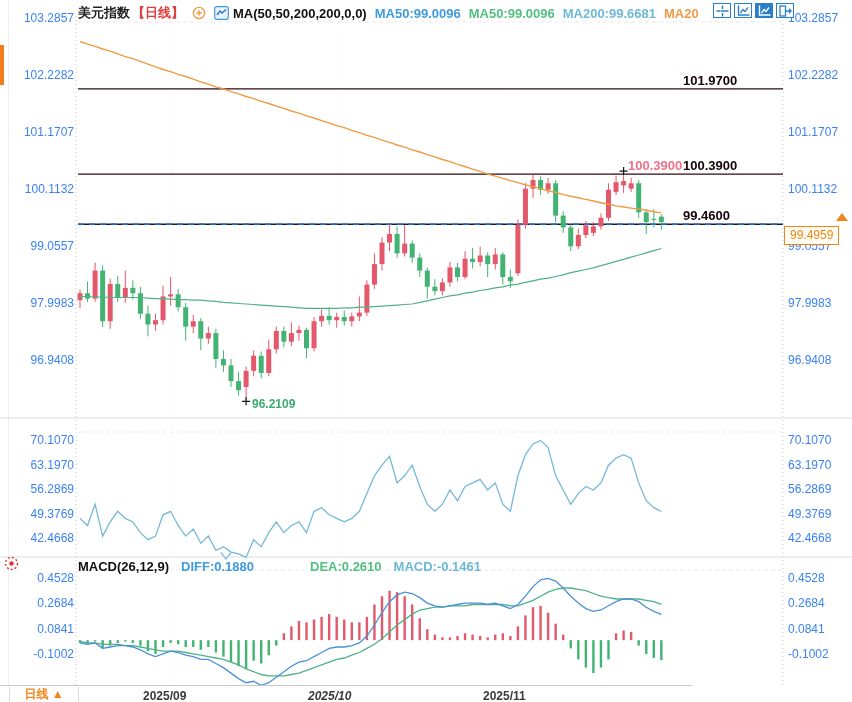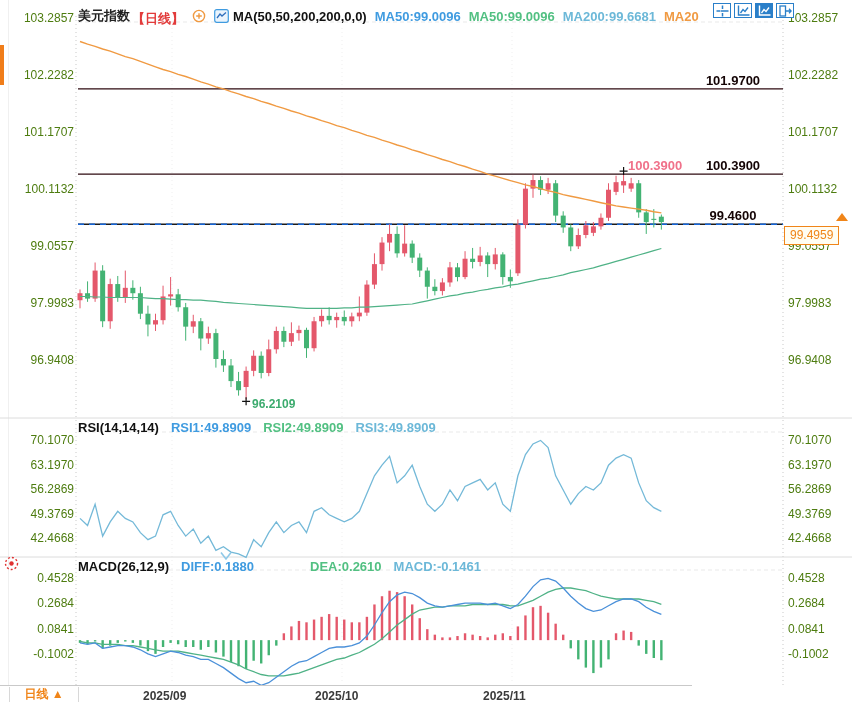--- a/index.html
+++ b/index.html
@@ -1,37 +1,37 @@
 <!DOCTYPE html>
 <html><head>
 <meta charset="utf-8">
 <style>
   html,body{margin:0;padding:0;background:#fff;}
   #app{position:relative;width:852px;height:702px;background:#fff;overflow:hidden;
        font-family:"Liberation Sans",sans-serif;}
   svg.layer{position:absolute;left:0;top:0;z-index:1;}
-  .lbl{position:absolute;z-index:2;font-size:12px;color:#4d7c0f;white-space:nowrap;line-height:14px;}
+  .lbl{position:absolute;z-index:2;font-size:12px;color:#3b82f6;white-space:nowrap;line-height:14px;}
   .tickL{left:2px;width:72px;text-align:right;}
   .tickR{left:788px;width:62px;text-align:left;}
   #header{position:absolute;left:78px;top:4px;z-index:3;display:flex;align-items:center;gap:8px;
           font-size:13px;font-weight:bold;white-space:nowrap;}
   #header .t{color:#222;font-family:Liberation Mono, monospace;}
   #header .period{color:#e23b3b;}
   #header .ma-g{color:#111;font-weight:bold;}
   #toolbar{position:absolute;left:713px;top:3px;z-index:4;display:flex;gap:3px;}
   .tbtn{width:18px;height:15px;border:1px solid #2a7fc9;background:#fff;box-sizing:border-box;
         display:flex;align-items:center;justify-content:center;padding:0;cursor:pointer;}
   .tbtn.active{background:#2a7fc9;}
   #rsi-header,#macd-header{position:absolute;z-index:3;display:flex;gap:12px;font-size:13px;
         font-weight:bold;white-space:nowrap;}
   #rsi-header{left:78px;top:420px;}
   #macd-header{left:78px;top:559px;}
   .blk{color:#111;}
   .hline-lbl{position:absolute;z-index:3;font-size:13px;font-weight:bold;color:#140405;
-        width:100px;text-align:center;left:683px;}
+        width:100px;text-align:left;left:683px;}
   .pink{color:#f0718a;left:600px;text-align:left;width:90px;}
   #price-tag{position:absolute;left:784px;top:226px;z-index:4;border:1px solid #f08519;
         background:#fffdf2;color:#f08519;font-size:12px;padding:1px 5px 2px 5px;}
   #price-arrow{position:absolute;left:836px;top:213px;z-index:4;width:0;height:0;
         border-left:6px solid transparent;border-right:6px solid transparent;
         border-bottom:8px solid #f08519;}
   #low-label{position:absolute;left:252px;top:397px;z-index:3;font-size:12px;font-weight:bold;color:#3cab6e;}
   #watermark{position:absolute;left:716px;top:643px;z-index:2;font-size:32px;font-weight:bold;
         color:#d6d6d6;letter-spacing:3px;}
   #footer{position:absolute;left:0;top:685px;width:692px;height:17px;border-top:1px solid #c9c9c9;
@@ -305,21 +305,21 @@
       <line x1="638.6999999999999" y1="640.1468" x2="638.6999999999999" y2="645.6368" stroke="#43b373" stroke-width="2.4"></line>
       <line x1="646.25" y1="640.1468" x2="646.25" y2="653.8718" stroke="#43b373" stroke-width="2.4"></line>
       <line x1="653.8" y1="640.1468" x2="653.8" y2="657.9893" stroke="#43b373" stroke-width="2.4"></line>
       <line x1="661.35" y1="640.1468" x2="661.35" y2="660.199025" stroke="#43b373" stroke-width="2.4"></line>
       <polyline fill="none" stroke="#4fb286" stroke-width="1.3" points="80,641.5 87.55,642.9 95.1,642.9 102.65,644.3 110.2,644.3 117.75,644.3 125.3,645.6 132.85,645.6 140.4,647.0 147.95,648.4 155.5,649.8 163.05,651.1 170.6,651.1 178.14999999999998,651.1 185.7,652.5 193.25,653.9 200.8,655.2 208.35,656.6 215.9,658.0 223.45,659.4 231,662.1 238.54999999999998,664.9 246.1,669.0 253.65,671.7 261.2,674.5 268.75,675.8 276.29999999999995,675.8 283.85,675.8 291.4,674.5 298.95,673.1 306.5,670.3 314.04999999999995,667.6 321.6,664.9 329.15,662.1 336.7,659.4 344.25,658.0 351.8,655.2 359.34999999999997,652.5 366.9,648.4 374.45,644.3 382,638.8 389.55,631.9 397.09999999999997,625.0 404.65,619.6 412.2,614.1 419.75,610.0 427.3,608.6 434.84999999999997,607.2 442.4,607.2 449.95,605.8 457.5,605.8 465.05,605.8 472.59999999999997,604.5 480.15,604.5 487.7,604.5 495.25,604.5 502.8,604.5 510.34999999999997,605.8 517.9,605.8 525.45,603.1 533,600.3 540.55,596.2 548.0999999999999,592.1 555.65,589.4 563.2,588.0 570.75,588.0 578.3,589.4 585.8499999999999,590.7 593.4,593.5 600.9499999999999,596.2 608.5,597.6 616.05,599.0 623.6,599.0 631.15,599.0 638.6999999999999,599.0 646.25,600.3 653.8,601.7 661.35,604.3"></polyline>
       <polyline fill="none" stroke="#4a90d9" stroke-width="1.3" points="80,642.9 87.55,644.3 95.1,642.9 102.65,648.4 110.2,647.0 117.75,645.6 125.3,645.6 132.85,647.0 140.4,649.8 147.95,653.9 155.5,656.6 163.05,653.9 170.6,651.1 178.14999999999998,652.5 185.7,655.2 193.25,656.6 200.8,659.4 208.35,659.4 215.9,663.5 223.45,667.6 231,673.1 238.54999999999998,678.6 246.1,682.7 253.65,681.3 261.2,685.4 268.75,682.7 276.29999999999995,677.2 283.85,671.7 291.4,666.2 298.95,662.1 306.5,660.7 314.04999999999995,656.6 321.6,652.5 329.15,648.4 336.7,647.0 344.25,647.0 351.8,645.6 359.34999999999997,642.9 366.9,636.0 374.45,625.0 382,612.7 389.55,601.7 397.09999999999997,594.9 404.65,592.1 412.2,593.5 419.75,597.6 427.3,603.1 434.84999999999997,605.8 442.4,607.2 449.95,605.8 457.5,604.5 465.05,603.1 472.59999999999997,603.1 480.15,603.1 487.7,604.5 495.25,603.1 502.8,605.8 510.34999999999997,608.6 517.9,604.5 525.45,596.2 533,586.6 540.55,579.8 548.0999999999999,578.4 555.65,581.1 563.2,588.0 570.75,596.2 578.3,603.1 585.8499999999999,608.6 593.4,611.3 600.9499999999999,610.0 608.5,605.8 616.05,601.7 623.6,599.0 631.15,599.0 638.6999999999999,601.7 646.25,607.2 653.8,611.3 661.35,614.3"></polyline>
     </svg>
 
   <div id="header">
     <span class="t">美元指数</span>
-    <span class="period" style="margin-left:-6px;margin-top:6px;">【日线】</span>
+    <span class="period" style="margin-left:-6px;">【日线】</span>
     <span style="display:inline-flex;">
       <svg width="14" height="14" viewBox="0 0 14 14">
           <circle cx="7" cy="7" r="5.6" fill="none" stroke="#f09a42" stroke-width="1.4"></circle>
           <path d="M7 4.2v5.6M4.2 7h5.6" stroke="#f09a42" stroke-width="1.4"></path>
         </svg>
     </span>
     <span style="display:inline-flex;">
       <svg width="15" height="14" viewBox="0 0 15 14">
           <rect x="0.7" y="0.7" width="13.6" height="12.6" rx="2" fill="#eaf4fd" stroke="#3f9be0" stroke-width="1.2"></rect>
           <polyline points="3,9 6,5 8,7 12,3.6" fill="none" stroke="#2f6fbd" stroke-width="1.3"></polyline>
@@ -361,26 +361,20 @@
   <div class="hline-lbl" style="top:73px;">101.9700</div>
   <div class="hline-lbl" style="top:158px;">100.3900</div>
   <div class="hline-lbl pink" style="top:158px;left:628px;">100.3900</div>
   <div class="hline-lbl" style="top:208px;">99.4600</div>
 
   <div id="price-arrow"></div>
   <div id="price-tag">99.4959</div>
 
   <div id="low-label">96.2109</div>
 
-  <div id="rsi-header">
-    <span class="blk">RSI(14,14,14)</span>
-    <span style="color:#3f9be0;">RSI1:49.8909</span>
-    <span style="color:#52c082;">RSI2:49.8909</span>
-    <span style="color:#6cb8d8;">RSI3:49.8909</span>
-  </div>
 
   <div id="sun-icon">
     <svg width="17" height="17" viewBox="0 0 17 17">
         <circle cx="8.5" cy="8.5" r="6" fill="none" stroke="#e03131" stroke-width="1.4" stroke-dasharray="2 2"></circle>
         <circle cx="8.5" cy="8.5" r="2.2" fill="#e03131"></circle>
       </svg>
   </div>
   <div id="pane-chevron">
     <svg width="14" height="10" viewBox="0 0 14 10">
         <polyline points="2,1.5 7,8 12,1.5" fill="none" stroke="#8fc9e8" stroke-width="1.6"></polyline>
@@ -390,21 +384,21 @@
     <span class="blk">MACD(26,12,9)</span>
     <span style="color:#3f9be0;">DIFF:0.1880</span>
     <span style="color:#52c082;margin-left:44px;">DEA:0.2610</span>
     <span style="color:#6cb8d8;">MACD:-0.1461</span>
   </div>
 
 
   <div id="footer">
     <div id="tab-daily">日线 ▲</div>
     <div class="date-lbl" style="left:143px;">2025/09</div>
-    <div class="date-lbl" style="left:315px;">2025/10</div>
+    <div class="date-lbl" style="left:308px;font-style:italic;">2025/10</div>
     <div class="date-lbl" style="left:483px;">2025/11</div>
   </div>
 
   <div id="axis-labels">
       <div class="lbl tickL" style="top: 11px;">103.2857</div>
       <div class="lbl tickR" style="top: 11px;">103.2857</div>
       <div class="lbl tickL" style="top: 68.0045px;">102.2282</div>
       <div class="lbl tickR" style="top: 68.0045px;">102.2282</div>
       <div class="lbl tickL" style="top: 125.009px;">101.1707</div>
       <div class="lbl tickR" style="top: 125.009px;">101.1707</div>

